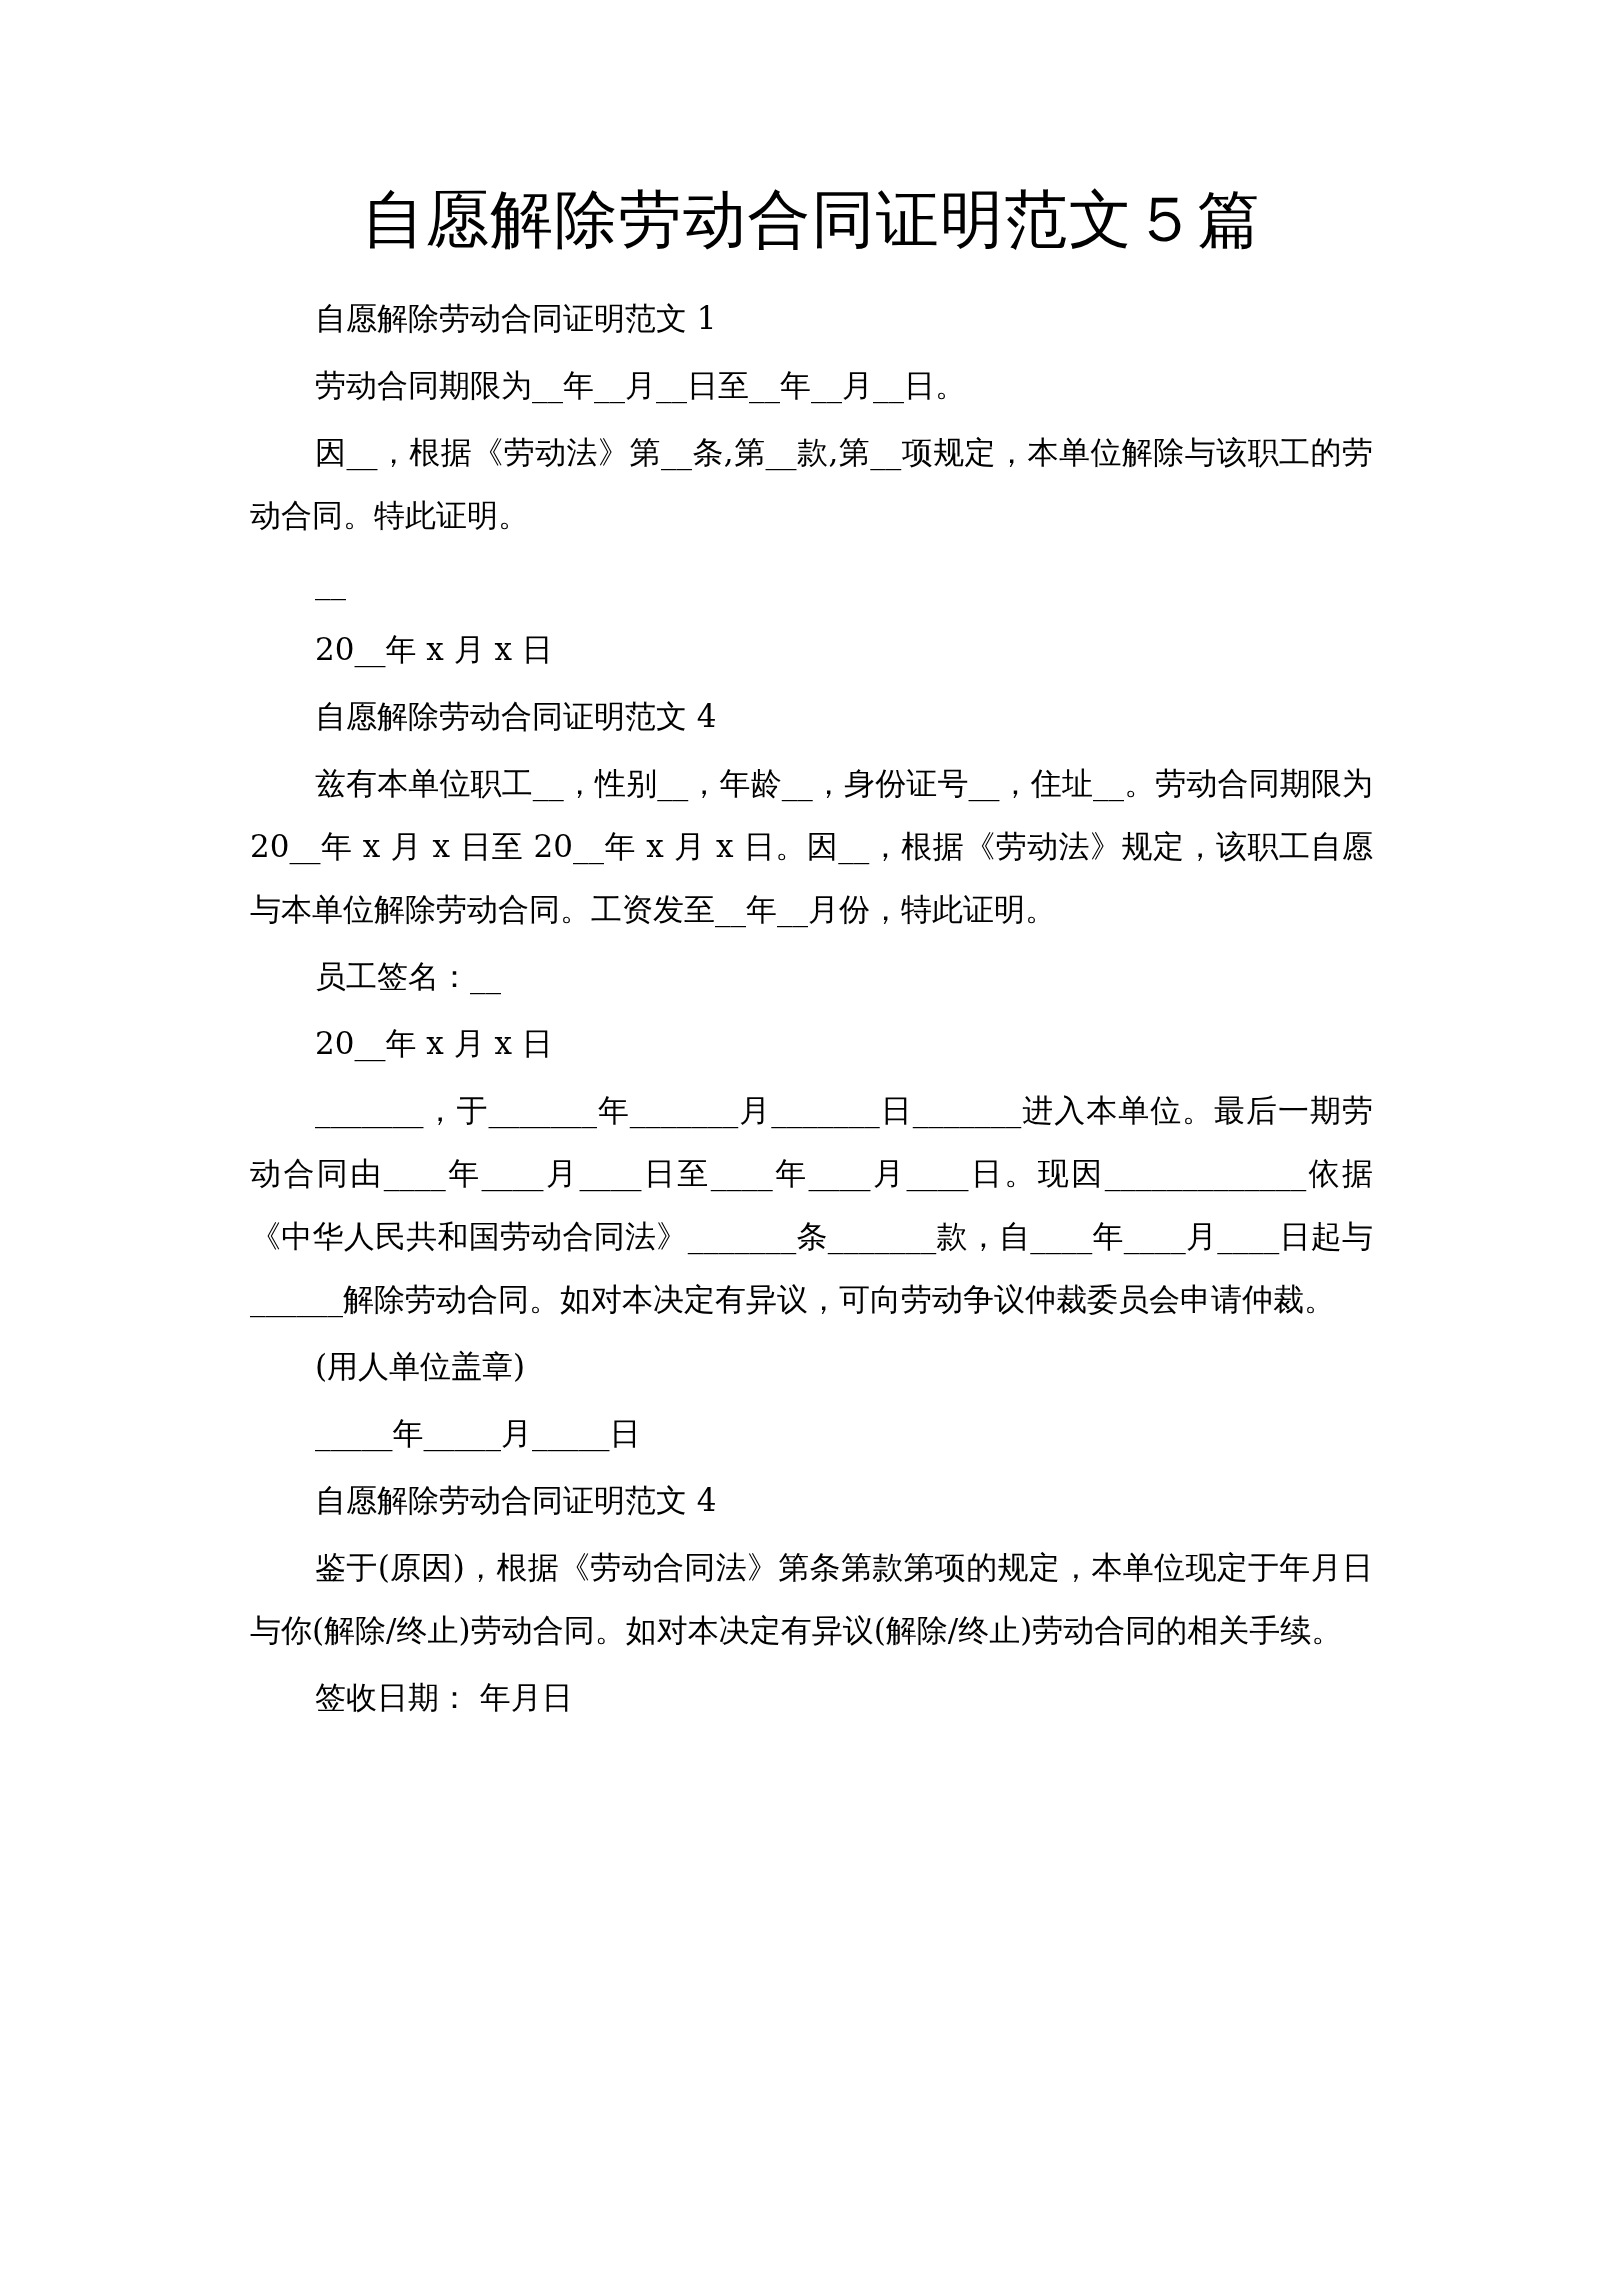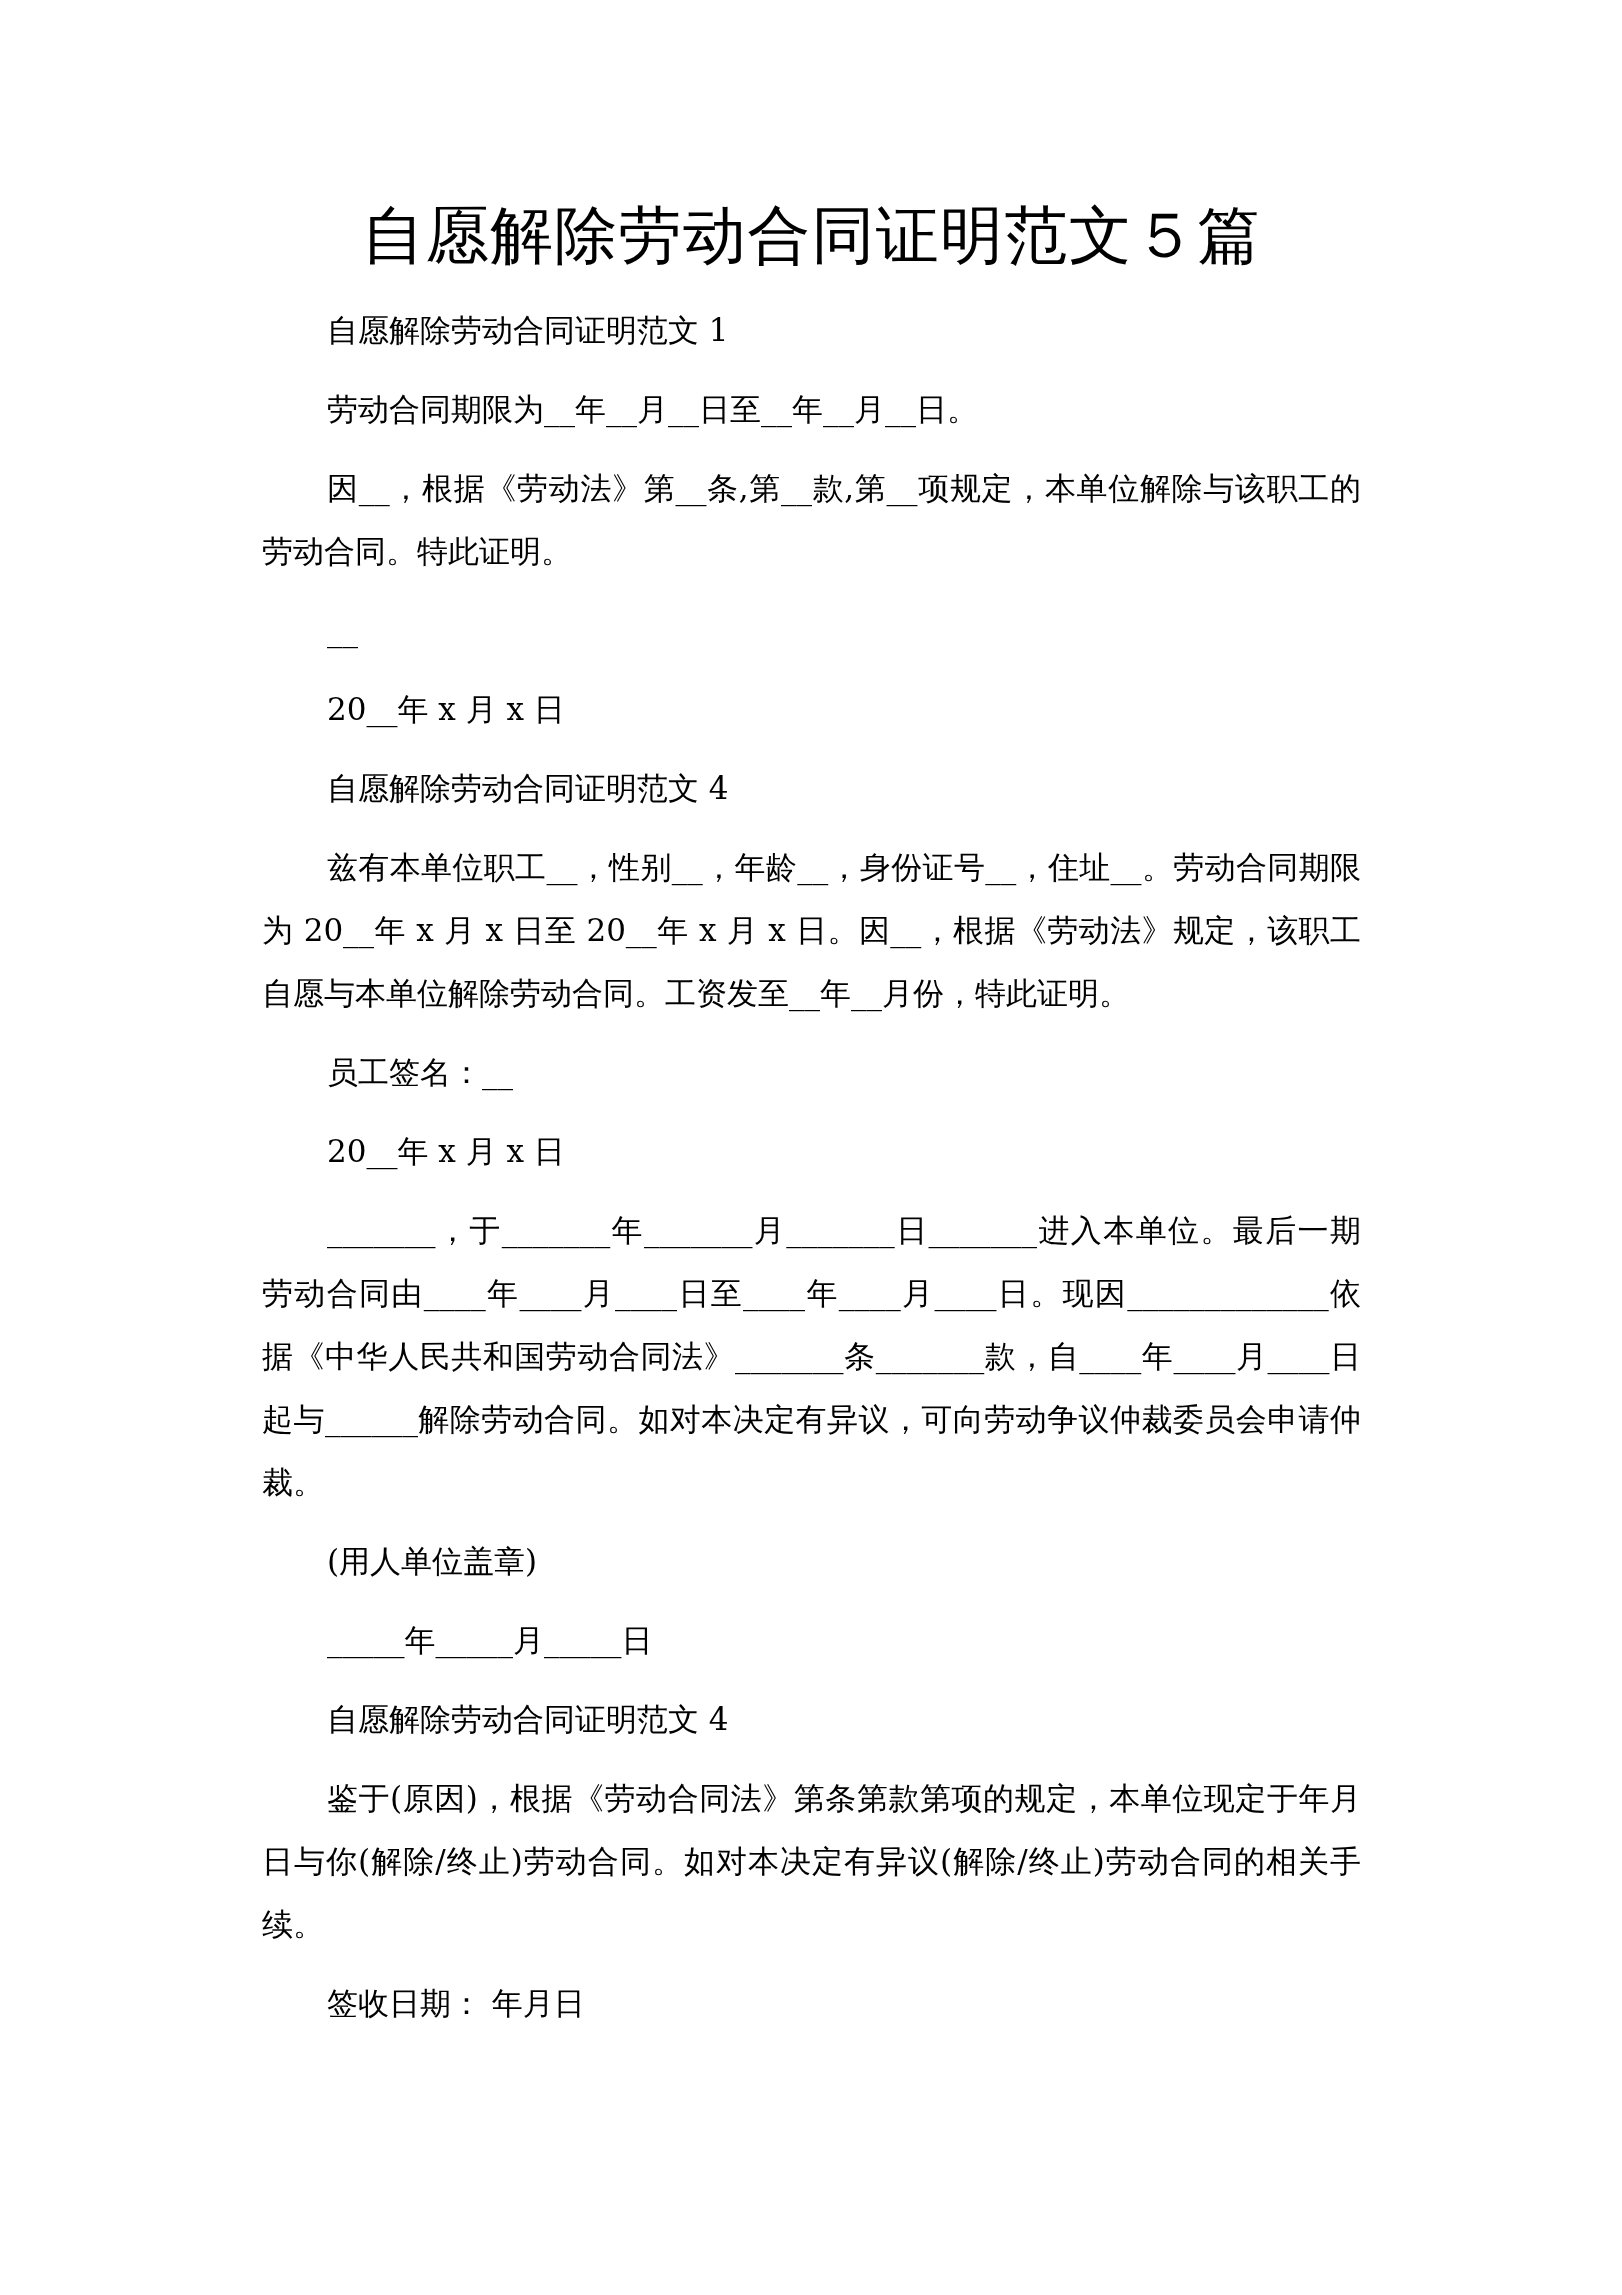--- a/index.html
+++ b/index.html
@@ -1,22 +1,22 @@
 <!DOCTYPE html>
 <html style="font-size:10.5px"><head>
 <meta charset="utf-8">
 <style>
   html, body { margin: 0; padding: 0; background: #ffffff; }
   body { width: 1623px; height: 2295px; position: relative; overflow: hidden;
          font-family: "DejaVu Serif", "Liberation Serif", serif; color: #000; }
   .page { position: absolute; left: 246px; top: 0; width: 1131px; }
-  .title { position: absolute; left: 0; width: 1131px; top: 196px; text-align: center;
+  .title { position: absolute; left: 0; width: 1131px; top: 180px; text-align: center;
            font-size: 63px; line-height: 79px; letter-spacing: 1.3px; margin: 0; font-weight: normal; }
   .body { position: absolute; left: 0; top: 283px; width: 1131px; font-size: 31px; line-height: 63px; }
-  .p { margin: 16px; text-indent: 65px; text-align: justify; text-align-last: left; white-space: pre-wrap; }
+  .p { margin: 4px; text-indent: 65px; text-align: justify; text-align-last: left; white-space: pre-wrap; }
 </style>
 </head>
 <body>
 
 <div class="page">
   <h1 class="title">自愿解除劳动合同证明范文５篇</h1>
 
   <div class="body">
     <p class="p">自愿解除劳动合同证明范文 1</p>
     <p class="p">劳动合同期限为__年__月__日至__年__月__日。</p>

